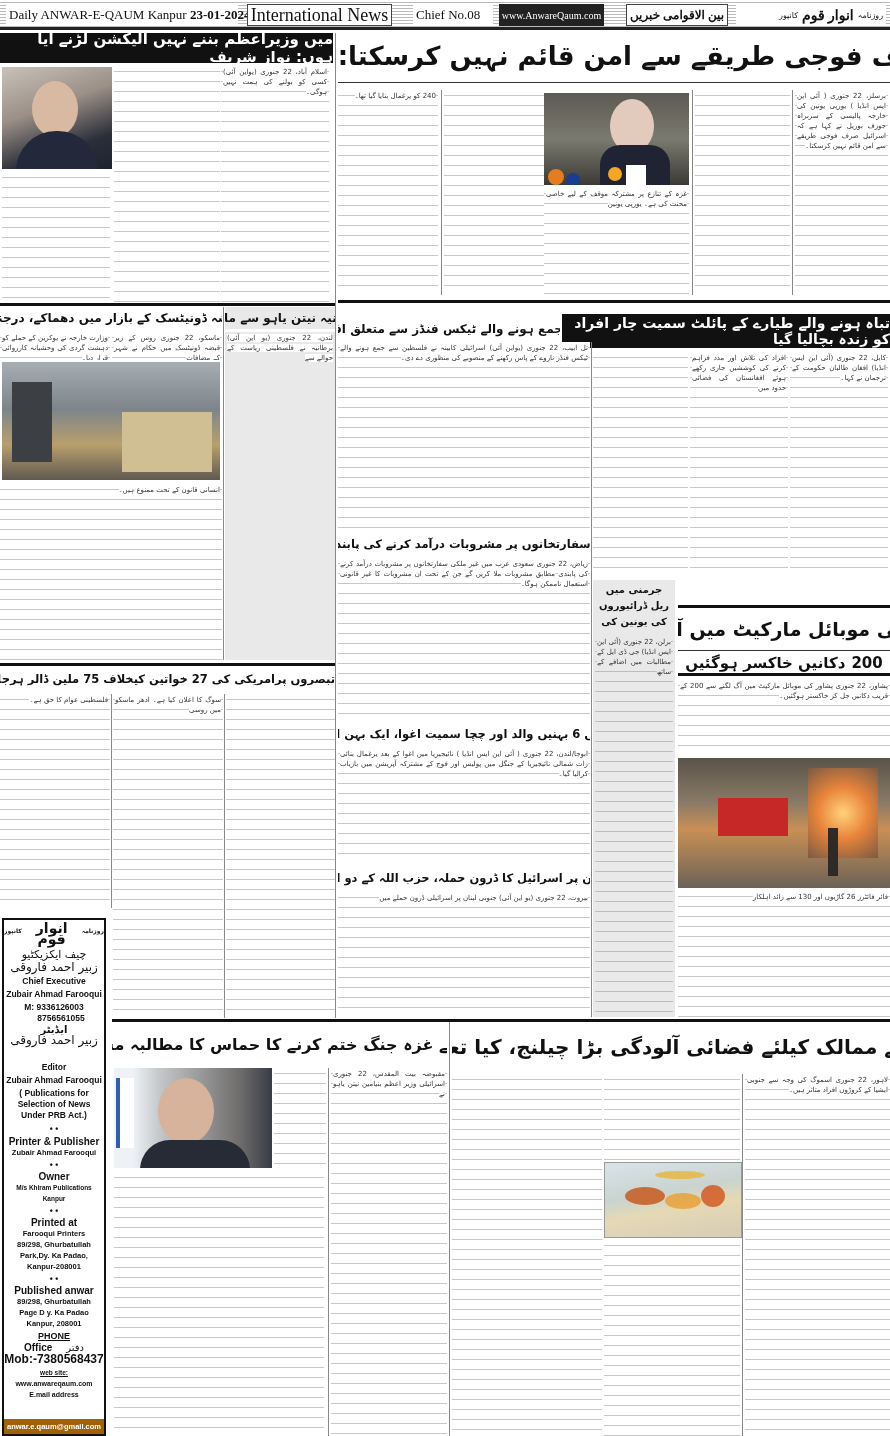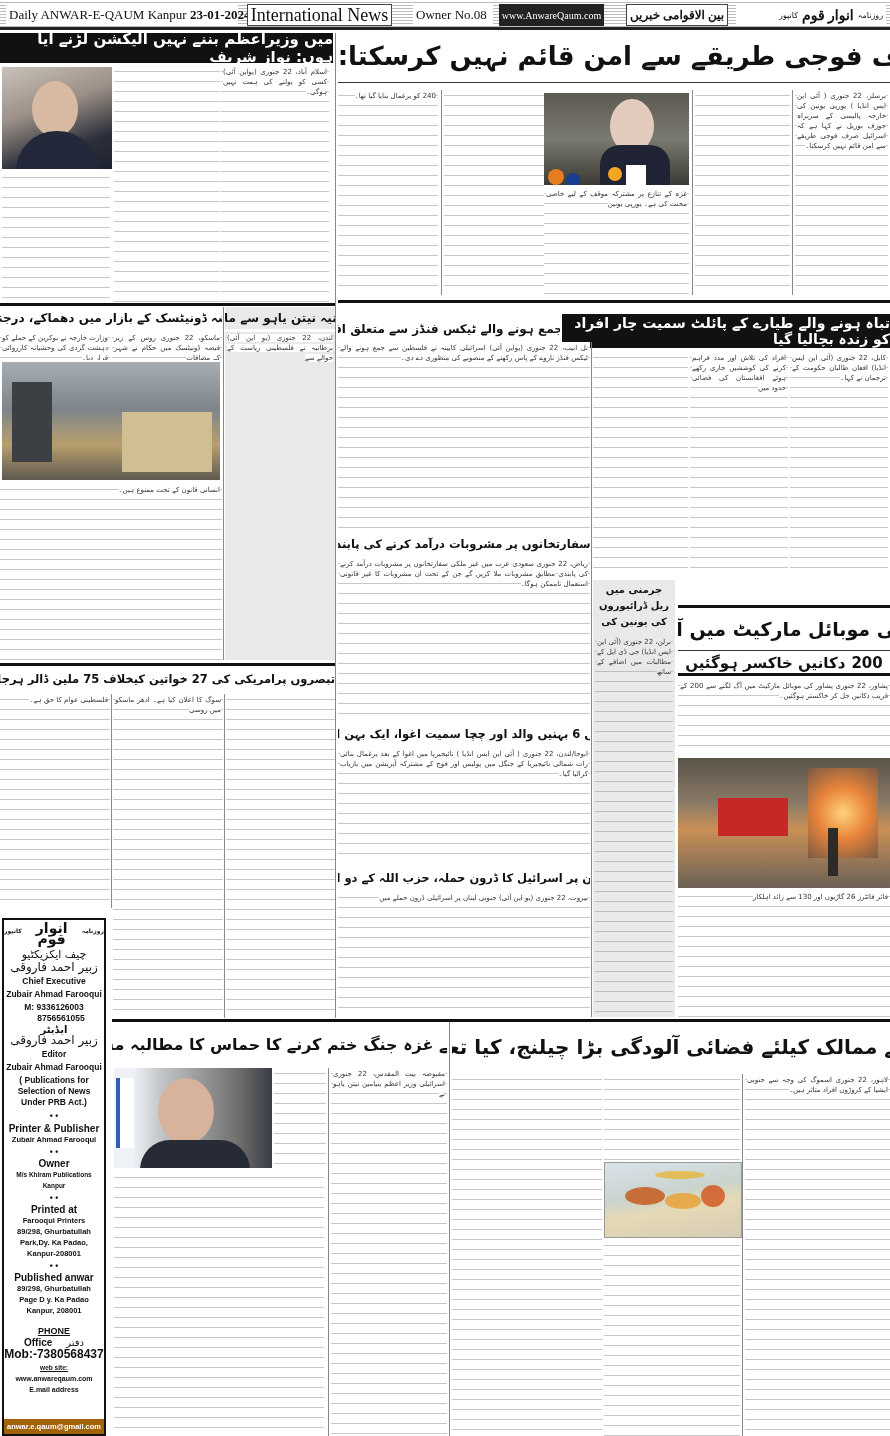--- a/index.html
+++ b/index.html
@@ -27,21 +27,21 @@
 </style>
 </head>
 <body>
 
 <div id="masthead" class="abs">
   <div class="mh-box" style="left:6px;width:232px">
     <span>Daily ANWAR-E-QAUM Kanpur</span>&nbsp;
     <b>23-01-2024</b>
   </div>
   <div class="mh-box" style="left:247px;width:145px;font-size:18px;border:1px solid #444;justify-content:center">International News</div>
-  <div class="mh-box" style="left:413px;width:80px">Owner No.08</div>
+  <div class="mh-box" style="left:413px;width:80px">Chief No.08</div>
   <div class="mh-box mh-dark" style="left:499px;width:105px;justify-content:center">www.AnwareQaum.com</div>
   <div class="mh-box urdu" style="left:626px;width:102px;font-weight:bold;font-size:12px;border:1px solid #444;justify-content:center">بین الاقوامی خبریں</div>
   <div class="mh-box urdu" style="left:736px;width:150px;justify-content:flex-start;gap:4px">
     <span style="font-size:8px">روزنامہ</span>
     <b style="font-size:14px">انوار قوم</b>
     <span style="font-size:8px">کانپور</span>
   </div>
 </div>
 
 <div class="abs hl urdu" style="left:338px;top:33px;width:552px;height:46px;font-size:26px">اسرائیل صرف فوجی طریقے سے امن قائم نہیں کرسکتا: یورپی یونین</div>
@@ -169,42 +169,42 @@
     <span style="font-size:6px">کانپور</span>
   </div>
   <div class="urdu" style="font-size:11px;font-weight:normal;margin-top:4px">چیف ایکزیکٹیو</div>
   <div class="urdu" style="font-size:12px;font-weight:normal;margin-top:2px">زبیر احمد فاروقی</div>
   <div style="margin-top:3px">Chief Executive</div>
   <div style="margin-top:2px">Zubair Ahmad Farooqui</div>
   <div style="margin-top:2px"><span>M:</span> <span>9336126003</span></div>
   <div style="padding-left:14px">8756561055</div>
   <div class="urdu" style="font-size:10px;font-weight:bold">ایڈیٹر</div>
   <div class="urdu" style="font-size:12px;font-weight:normal">زبیر احمد فاروقی</div>
-  <div style="margin-top:3px">Editor</div>
+  <div style="margin-top:16px">Editor</div>
   <div style="margin-top:2px">Zubair Ahmad Farooqui</div>
   <div style="margin-top:2px;padding:0 4px">( Publications for Selection of News Under PRB Act.)</div>
   <div style="margin-top:3px">• •</div>
   <div style="font-size:10px;margin-top:1px">Printer &amp; Publisher</div>
   <div style="font-size:7.5px">Zubair Ahmad Farooqui</div>
   <div style="margin-top:2px">• •</div>
   <div style="font-size:10px">Owner</div>
   <div style="font-size:6.5px">M/s Khiram Publications</div>
   <div style="font-size:6.5px">Kanpur</div>
   <div style="margin-top:2px">• •</div>
   <div style="font-size:10px">Printed at</div>
   <div style="font-size:7.5px">Farooqui Printers</div>
   <div style="font-size:7.5px">89/298, Ghurbatullah</div>
   <div style="font-size:7.5px">Park,Dy. Ka Padao,</div>
   <div style="font-size:7.5px">Kanpur-208001</div>
   <div style="margin-top:2px">• •</div>
   <div style="font-size:10px">Published anwar</div>
   <div style="font-size:7.5px">89/298, Ghurbatullah</div>
   <div style="font-size:7.5px">Page D y. Ka Padao</div>
   <div style="font-size:7.5px">Kanpur, 208001</div>
-  <div style="font-size:9px;text-decoration:underline;margin-top:10px">PHONE</div>
+  <div style="font-size:9px;text-decoration:underline;margin-top:2px">PHONE</div>
   <div style="font-size:10px;display:flex;justify-content:center;gap:14px">
     <span>Office</span>
     <span class="urdu" style="font-weight:normal">دفتر</span>
   </div>
   <div style="font-size:12px;margin-top:1px">Mob:-7380568437</div>
   <div style="font-size:6.5px;text-decoration:underline;margin-top:2px">web site:</div>
   <div style="font-size:7px">www.anwareqaum.com</div>
   <div style="font-size:7px">E.mail address</div>
   <div style="position:absolute;left:0;right:0;bottom:0;background:#a16207;color:#fff;font-size:7.5px;padding:2px 0">anwar.e.qaum@gmail.com</div>
 </div>

